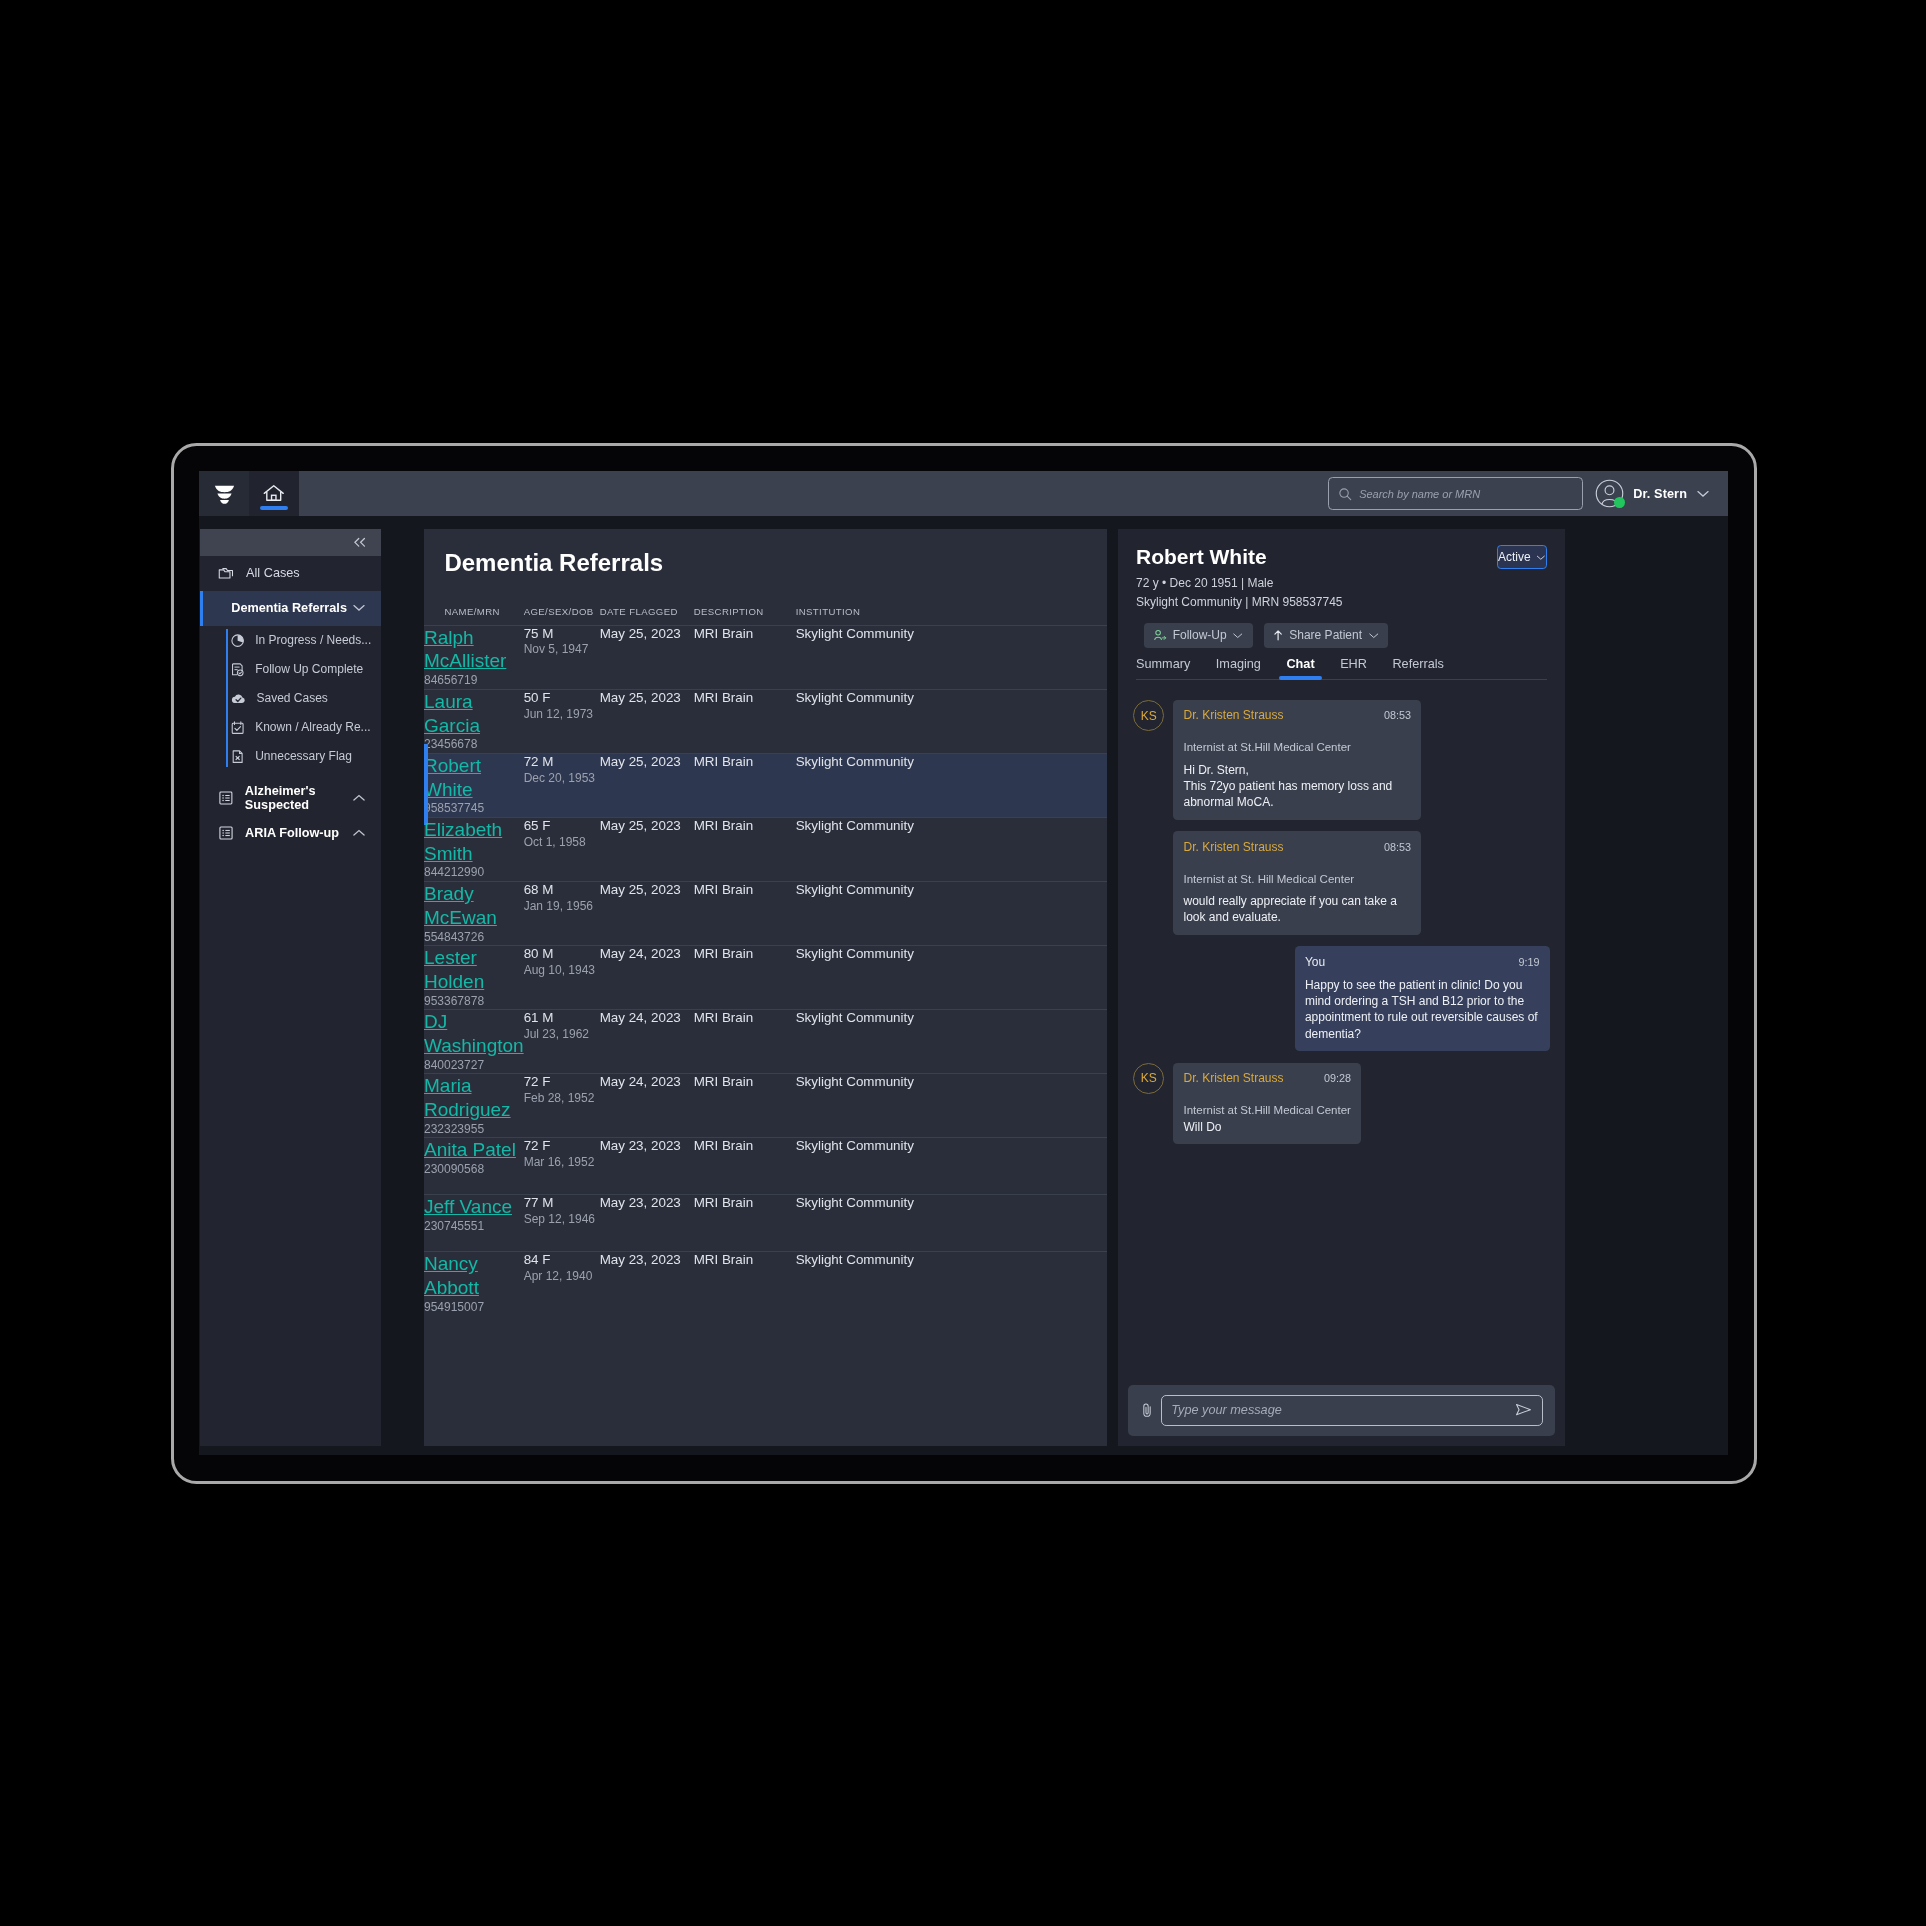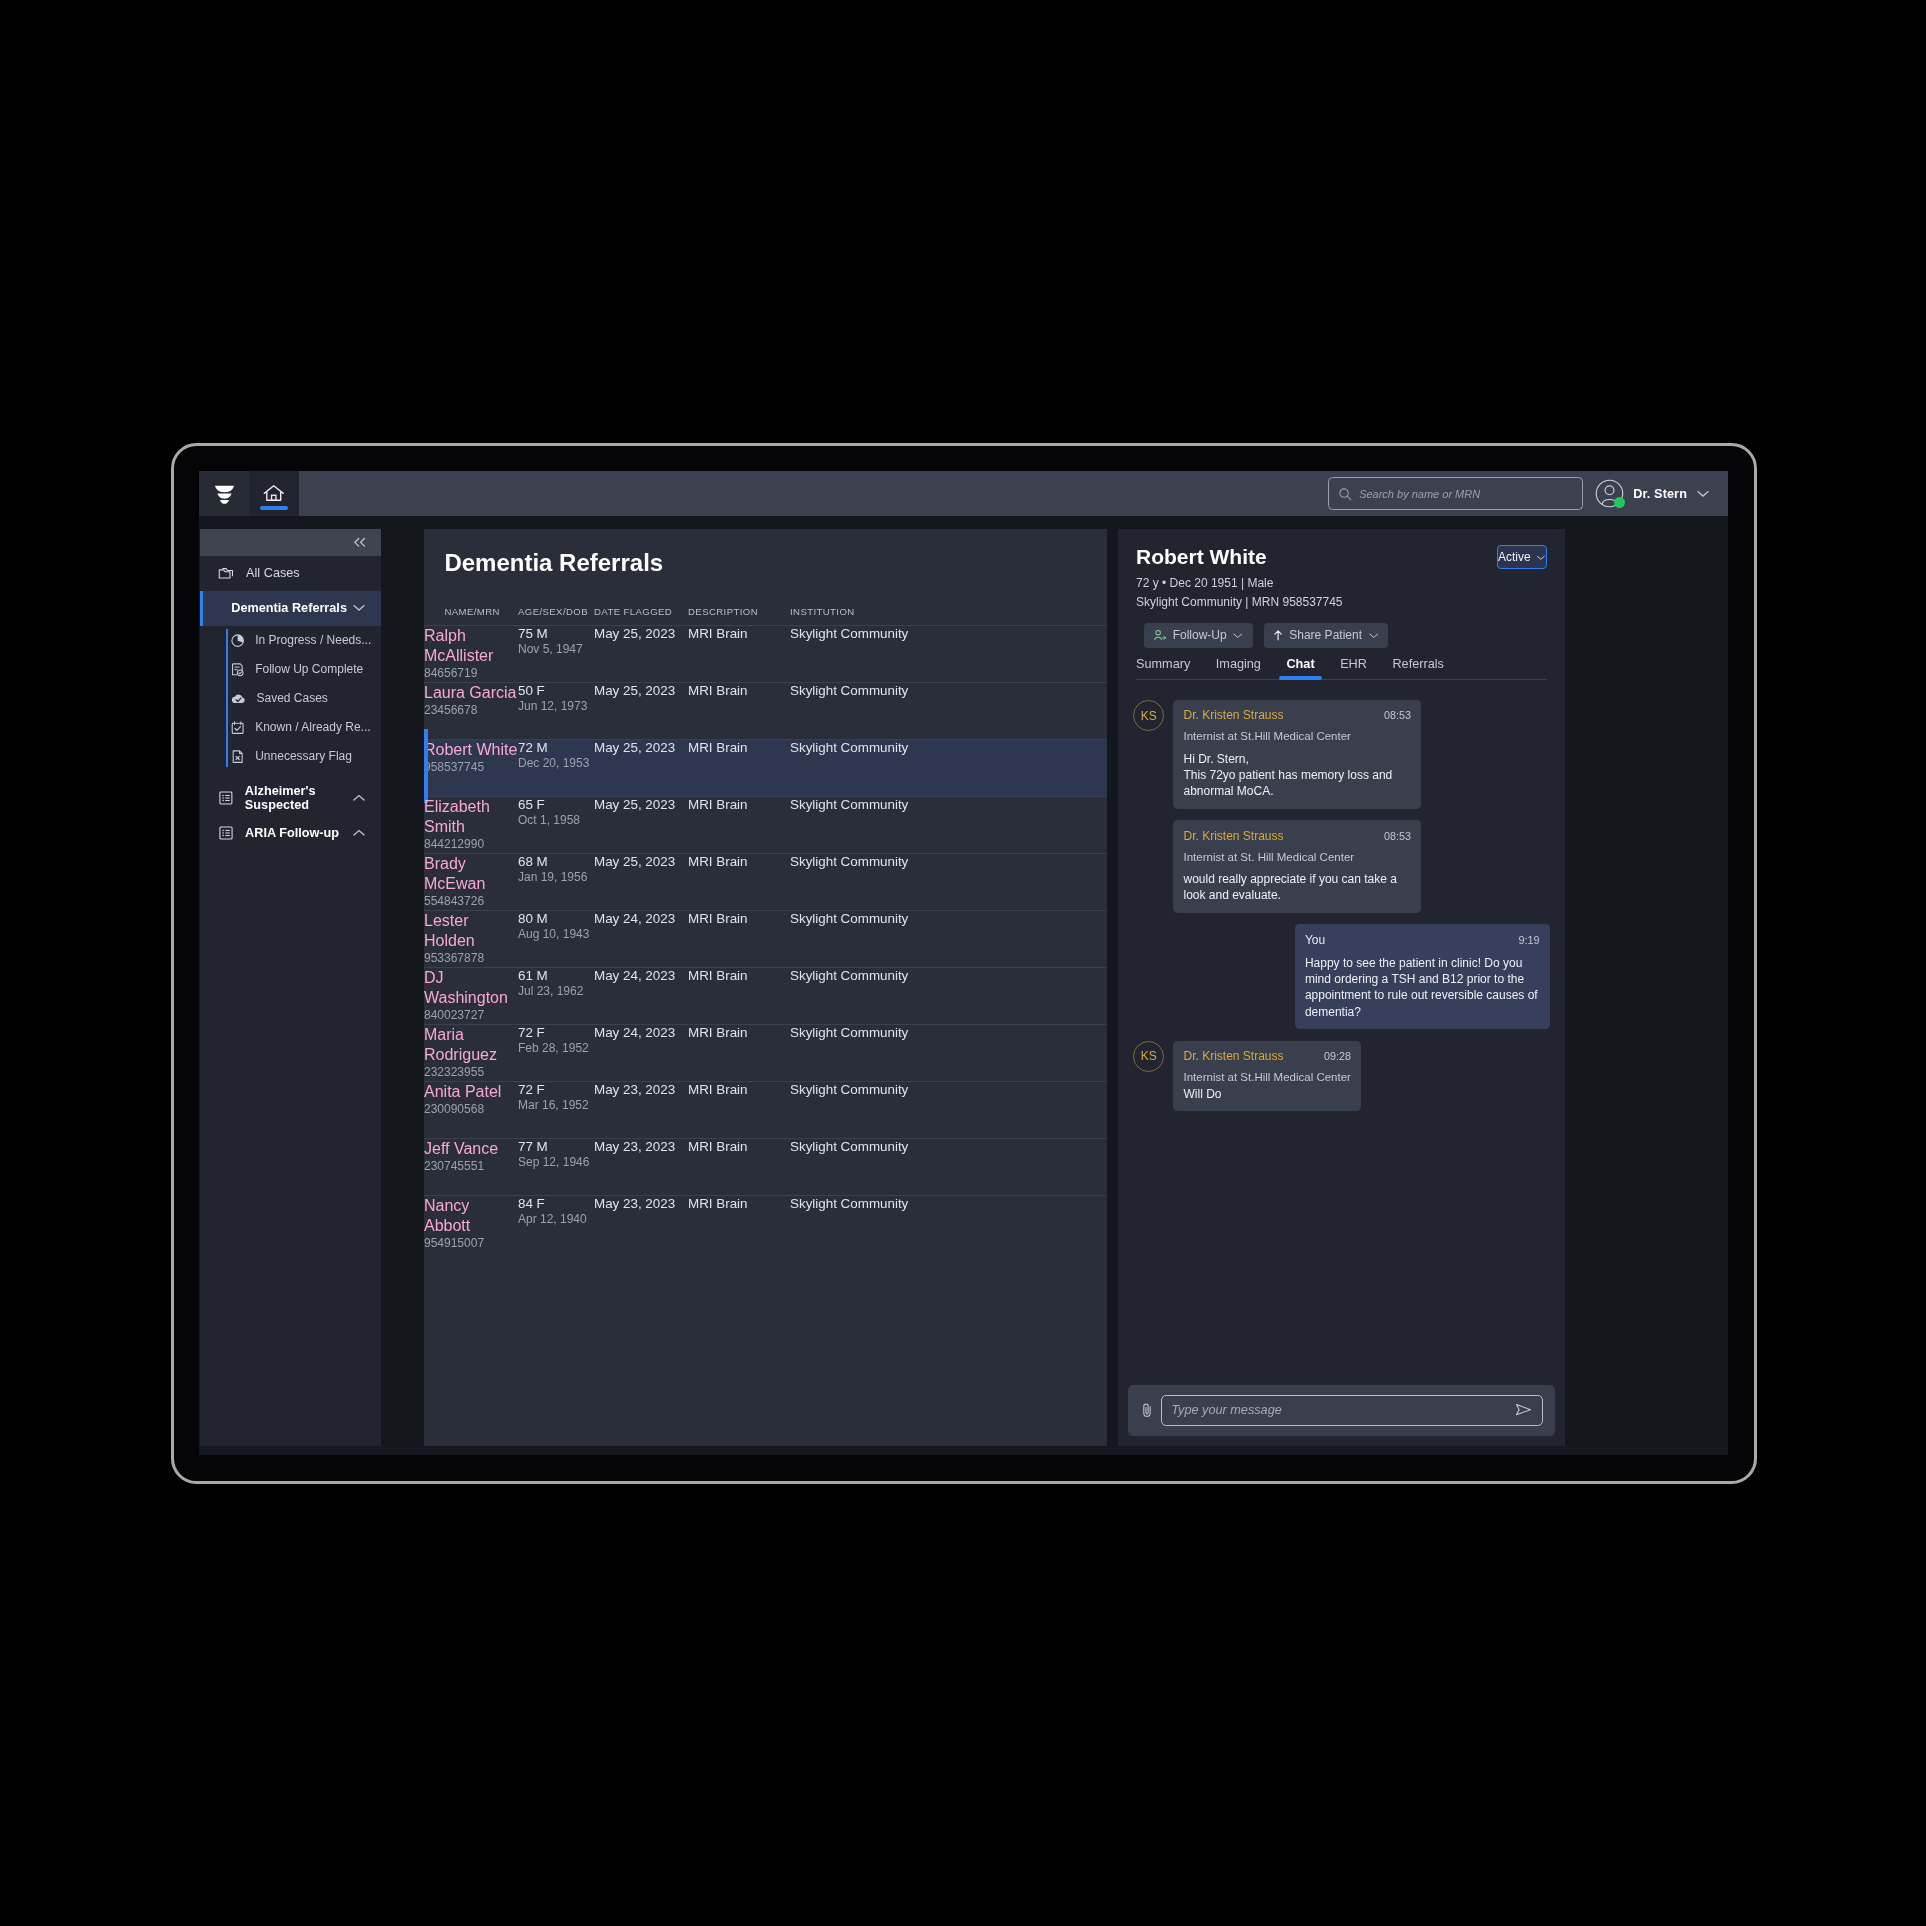--- a/index.html
+++ b/index.html
@@ -144,21 +144,21 @@
   .tbl th.c5 { width: auto; }
   .tbl td { padding: 0; vertical-align: top; }
   .tbl tr.row { height: 57px; border-top: 0.6px solid #3b404d; }
   .tbl tr.row.selected td { background: #2e3750; }
   .cell-pad { padding-top: 10.2px; }
   .name-cell { padding-left: 20.4px; position: relative; }
   tr.row.selected .name-cell::before {
     content: ""; position: absolute; left: 0; top: -10.2px; bottom: -7.6px;
     width: 3.8px; background: #2f7ff0;
   }
-  .pt-name { color: #f9a8d4; font-size: 16px; line-height: 1.25; }
+  .pt-name { color: #14b8a6; font-size: 19px; line-height: 1.25; text-decoration: underline; }
   .pt-sub { color: #9ba1ae; font-size: 12px; line-height: 1.3; }
   .pt-main { color: #dfe3ea; font-size: 13.4px; line-height: 1.25; }
 
   
   .right {
     position: absolute; left: 919px; top: 12.7px;
     width: 447px; height: 917px;
     background: #22252f;
     display: flex; flex-direction: column;
   }
@@ -202,21 +202,21 @@
   .av-spacer { width: 31px; flex: none; }
   .bubble {
     background: #3a3f4d; border-radius: 4.5px; padding: 8.3px 10.2px 9.6px 10.2px;
     max-width: 248px;
   }
   .bubble.me { background: #36405c; max-width: 255px; }
   .b-head { display: flex; align-items: baseline; gap: 10.2px; }
   .b-name { color: #d9a93c; font-size: 12px; flex: 1; }
   .b-name.me { color: #e7eaf0; }
   .b-time { color: #c3c9d4; font-size: 10.8px; }
-  .b-role { color: #c3c9d4; font-size: 11.5px; margin-top: 8px; }
+  .b-role { color: #c3c9d4; font-size: 11.5px; margin-top: 19px; }
   .b-text { color: #edf0f5; font-size: 12px; line-height: 1.35; margin-top: 8.3px; }
   .b-text.tight { margin-top: 2.5px; }
 
   .composer-wrap { padding: 9px 10.2px 10.2px 10.2px; }
   .composer {
     background: #3a3f4d; border-radius: 5.1px; height: 51px;
     display: flex; align-items: center; gap: 7.6px; padding: 0 11.5px;
   }
   .composer-input {
     flex: 1; height: 31px; border: 0.6px solid #b9bec9; border-radius: 5.1px;

